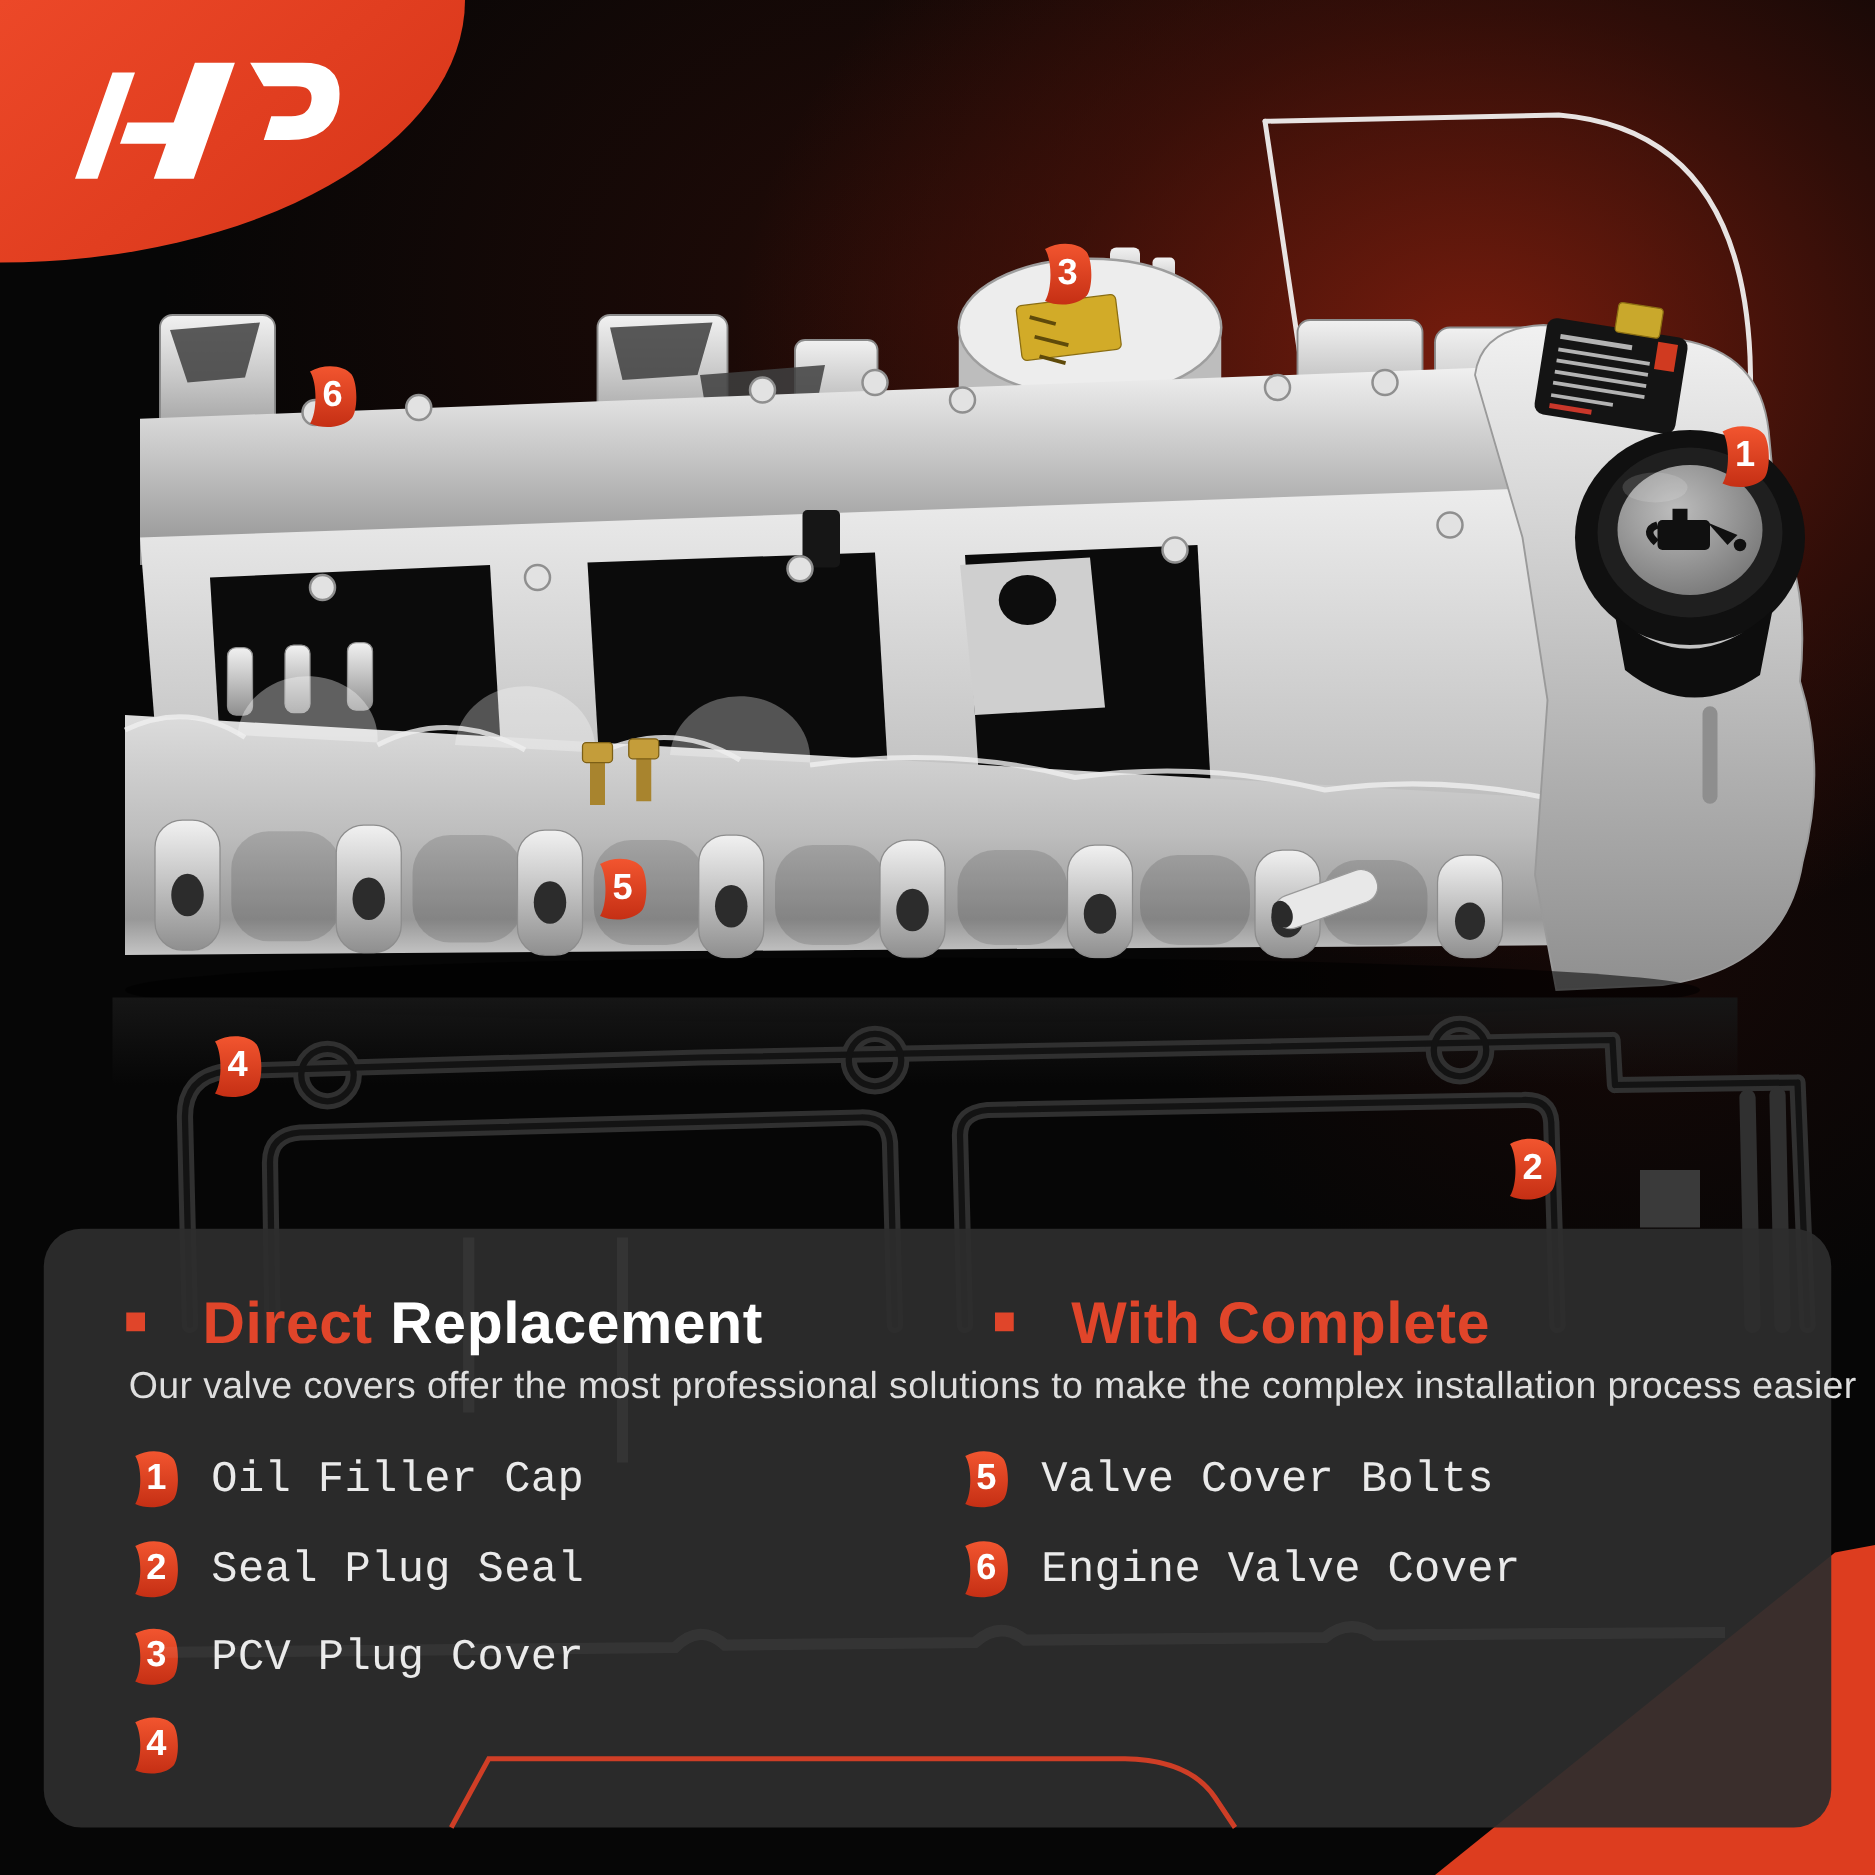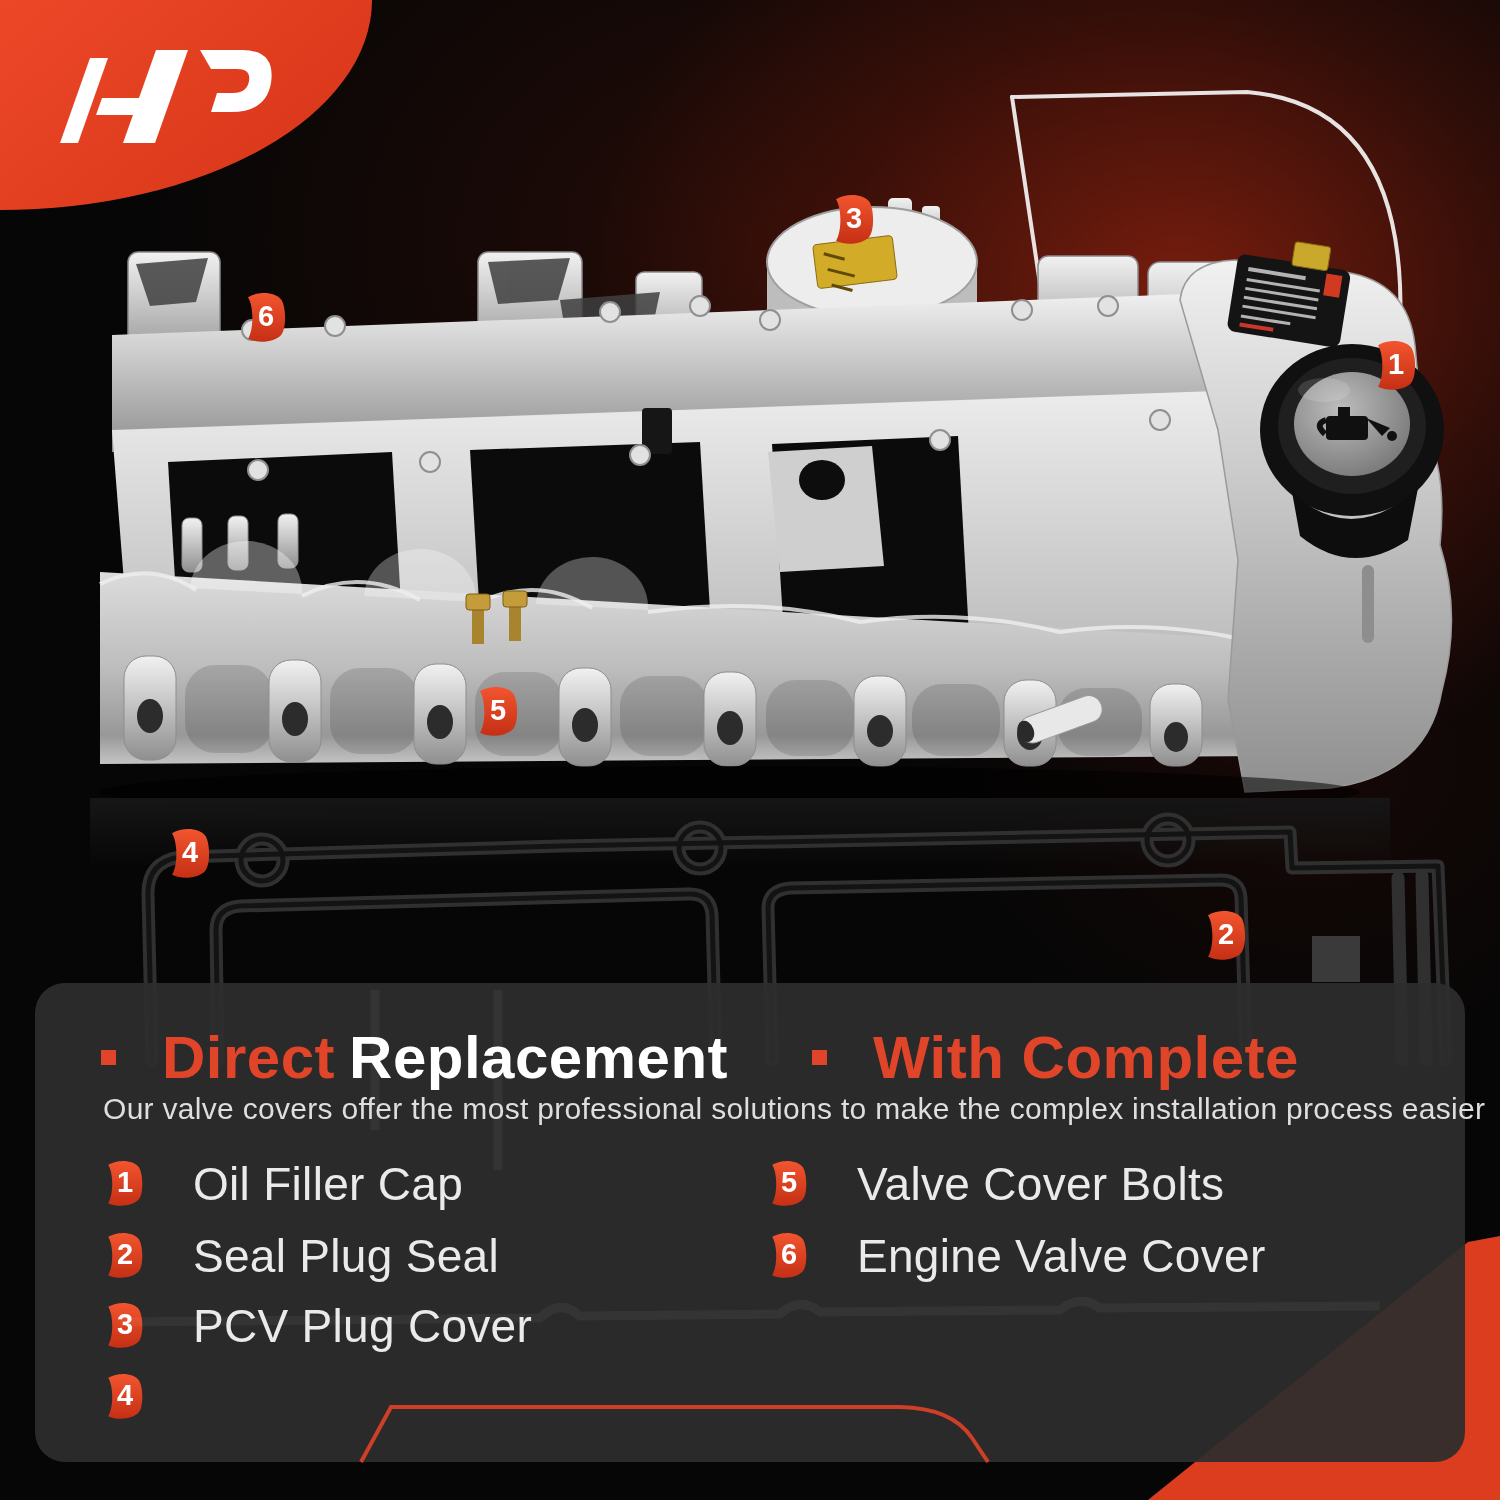--- a/index.html
+++ b/index.html
@@ -19,29 +19,29 @@
     background:linear-gradient(140deg,#ec4828,#d63418);
     border-bottom-right-radius:100% 100%;
   }
   
   .panel{
     position:absolute;left:35px;top:983px;width:1430px;height:479px;
     background:rgba(45,45,45,.93);border-radius:30px;
   }
   .heading{position:absolute;top:46px;display:flex;align-items:center;height:56px;}
   .heading .bullet{width:15px;height:15px;background:var(--accent);margin-right:46px;flex:none;}
-  .heading .t{font-size:60px;font-weight:bold;letter-spacing:.5px;white-space:nowrap;}
+  .heading .t{font-size:47px;font-weight:bold;letter-spacing:.5px;white-space:nowrap;}
   .heading .accent{color:var(--accent);}
   .heading .rest{color:#ffffff;margin-left:14px;}
   .subtitle{
     position:absolute;left:68px;top:109px;font-size:30px;color:#dedede;
     letter-spacing:.3px;white-space:nowrap;
   }
   .item{position:absolute;display:flex;align-items:center;height:52px;}
-  .item .label{font-size:46px;color:#eaeaea;margin-left:48px;white-space:nowrap;letter-spacing:.3px;}
+  .item .label{font-size:35px;color:#eaeaea;margin-left:24px;white-space:nowrap;letter-spacing:.3px;font-family:Liberation Mono, monospace;}
   
   .badge{position:relative;width:46px;height:52px;flex:none;}
   .badge svg{position:absolute;left:0;top:0;width:100%;height:100%;}
   .badge .num{
     position:absolute;left:6px;top:0;right:0;bottom:4px;display:flex;align-items:center;justify-content:center;
     color:#fff;font-weight:bold;font-size:29px;
   }
   .badge.big{width:50px;height:56px;}
   .callout{position:absolute;}
   svg{display:block;}
@@ -322,21 +322,21 @@
       </svg>
       <span class="num">6</span>
   </div>
 
   <div class="panel">
     <div class="heading" style="left:66px">
       <span class="bullet"></span>
       <span class="t accent">Direct</span>
       <span class="t rest">Replacement</span>
     </div>
-    <div class="heading" style="left:777px">
+    <div class="heading" style="left:761px">
       <span class="bullet"></span>
       <span class="t accent">With Complete</span>
     </div>
     <div class="subtitle">Our valve covers offer the most professional solutions to make the complex  installation process easier</div>
 
     <div class="item" style="left:64px;top:175px">
       <span class="badge">
           <svg viewBox="0 0 60 62">
             <use href="#flag" fill="url(#gradFlag)"></use>
           </svg>

